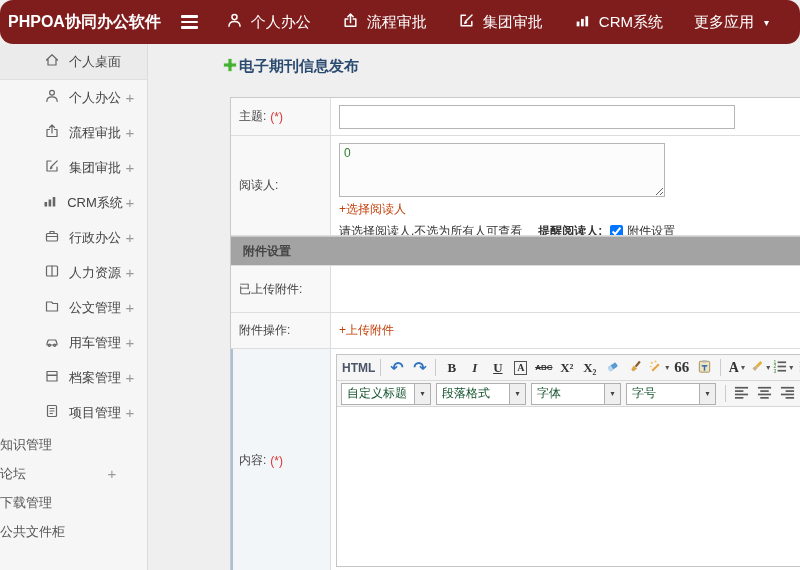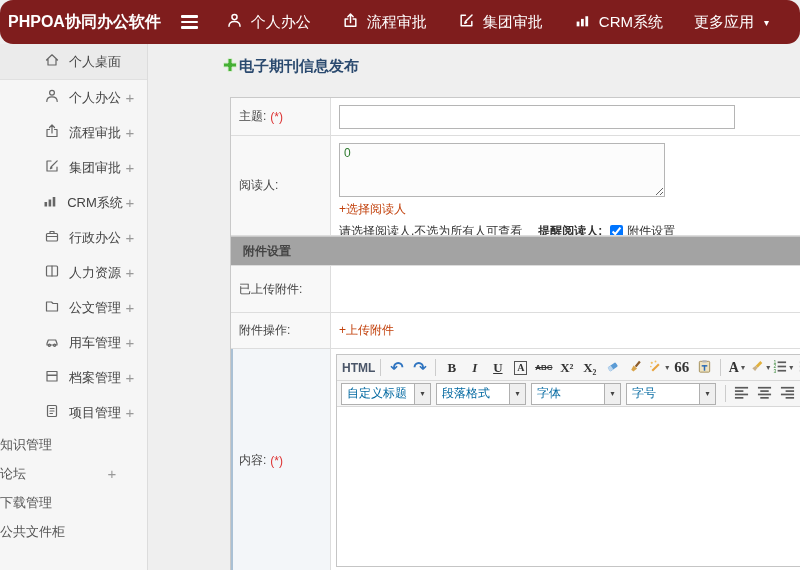--- a/index.html
+++ b/index.html
@@ -77,21 +77,21 @@
   .it{font-style:italic;}
   .un{text-decoration:underline;}
   .boxA{border:1px solid #555;padding:0 2px;font-size:10px;line-height:12px;
         font-family:"Liberation Serif",serif;font-weight:bold;}
   .strike{font-size:8px;text-decoration:line-through;font-weight:bold;}
   .q66{font-family:"Liberation Serif",serif;font-weight:bold;font-size:15px;}
   .caret{font-size:8px;color:#555;margin-left:2px;}
   .fontA{font-family:"Liberation Serif",serif;font-weight:bold;font-size:14px;}
   .dd{display:inline-flex;align-items:stretch;border:1px solid #b0b0b0;background:#fff;height:20px;
       margin-right:5px;font-size:12px;cursor:pointer;}
-  .ddt{display:flex;align-items:center;padding:0 5px;min-width:62px;color:#0369a1;}
+  .ddt{display:flex;align-items:center;padding:0 5px;min-width:62px;color:#14532d;}
   .ddb{width:15px;display:flex;align-items:center;justify-content:center;border-left:1px solid #b0b0b0;
        background:#efefef;font-size:8px;color:#444;}
 </style>
 </head>
 <body>
 
 <div class="hdr">
   <div class="app-title">PHPOA协同办公软件</div>
   <div class="burger">
       <i></i>

